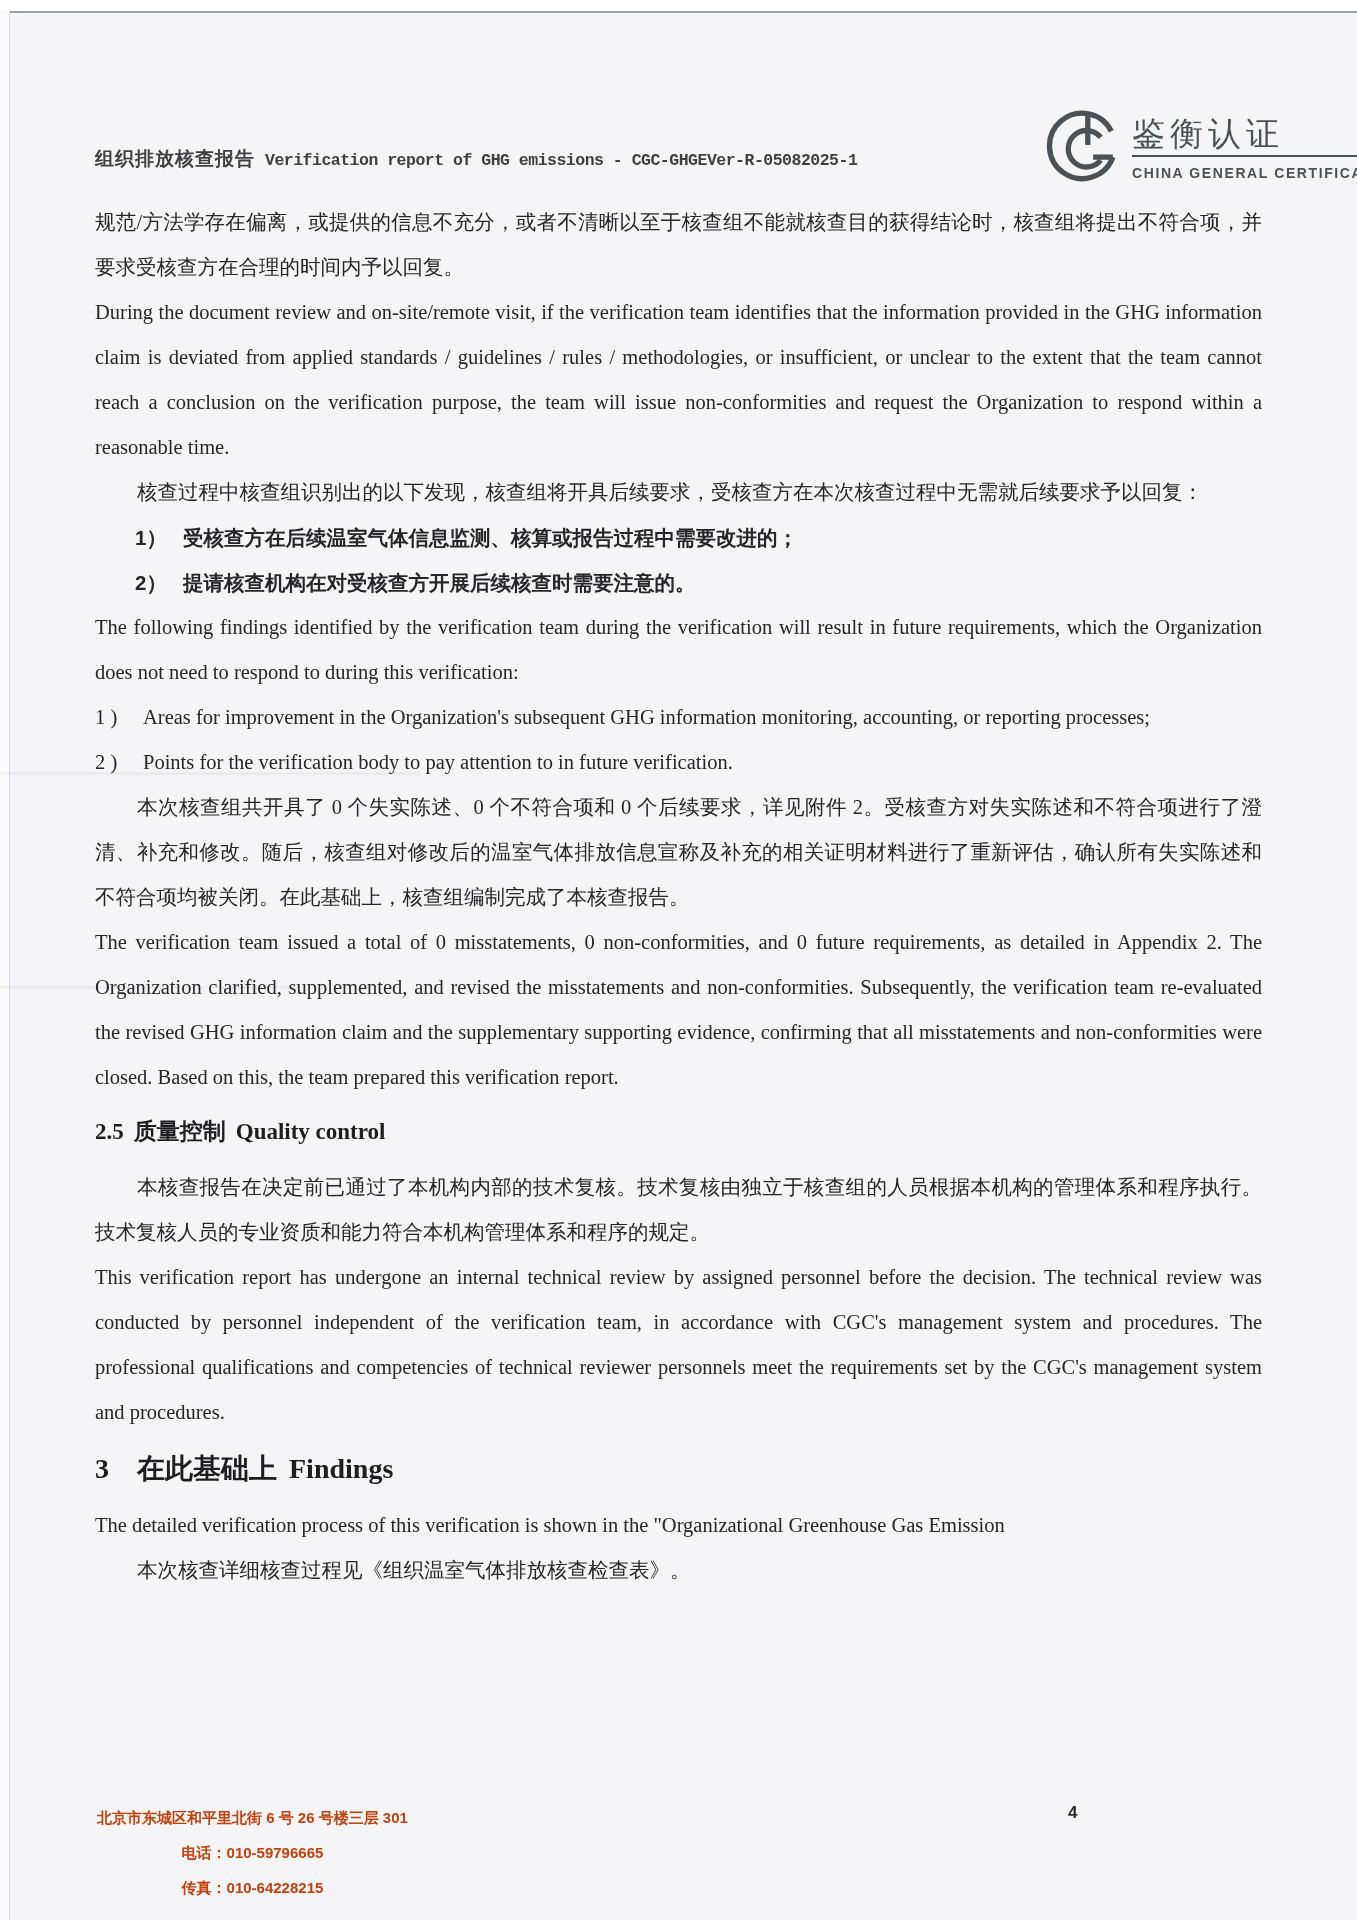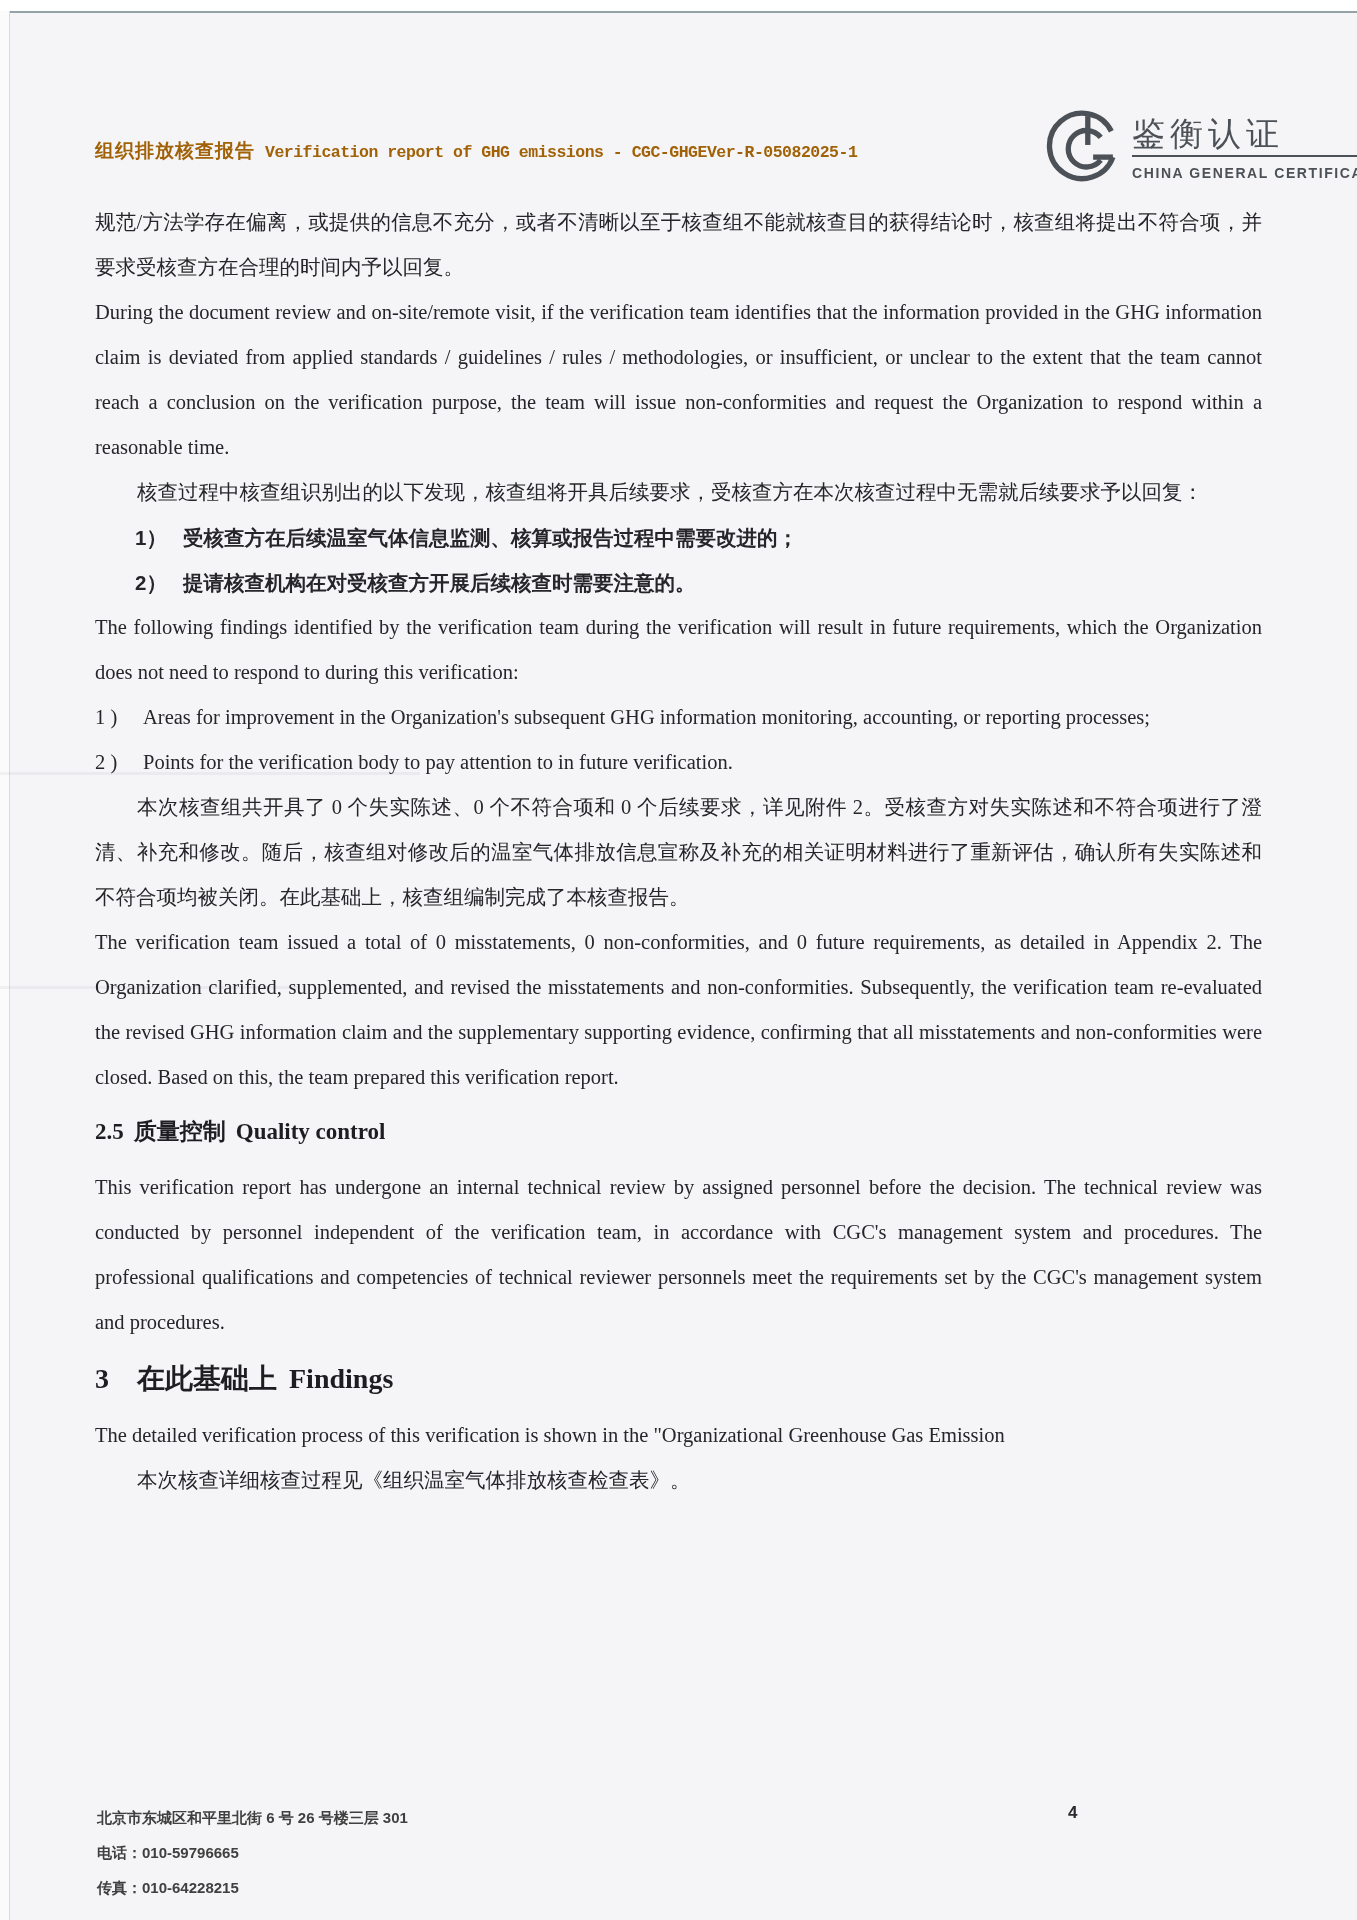--- a/index.html
+++ b/index.html
@@ -19,22 +19,22 @@
   .scan-left {
     position:absolute; top:11px; left:0; bottom:0; width:9px;
     background:#fbfbfc; border-right:1px solid #d9dadf;
   }
   .scan-streak { position:absolute; height:3px; background:rgba(150,150,165,0.10); }
   .streak-1 { left:0; width:420px; top:772px; }
   .streak-2 { left:0; width:300px; top:986px; }
 
   
   .doc-header {
-    position:absolute; left:95px; top:138px; white-space:nowrap;
-    color:#a16207;
+    position:absolute; left:95px; top:146px; white-space:nowrap;
+    color:#404040;
   }
   .hdr-zh {
     font-family:"Liberation Sans", sans-serif;
     font-weight:bold; font-size:19px; letter-spacing:1px;
   }
   .hdr-en {
     font-family:"Liberation Mono", monospace;
     font-weight:bold; font-size:16.5px; margin-left:6px; letter-spacing:-0.5px;
   }
   
@@ -76,21 +76,21 @@
   .h25 .h-num { margin-right:10px; }
   .h25 .h-en { margin-left:10px; }
   .h3 { font-size:28px; line-height:40px; margin:14px 0 14px; }
   .h3 .h-num { margin-right:28px; }
   .h3 .h-en { margin-left:12px; }
 
   
   .footer {
     position:absolute; left:97px; top:1800px;
     font-family:"Liberation Sans", sans-serif;
-    font-weight:600; font-size:15px; line-height:35px; color:#404040;
+    font-weight:600; font-size:15px; line-height:35px; color:#c2410c;text-align:center;
   }
   .page-number {
     position:absolute; left:1068px; top:1803px;
     font-family:"Liberation Sans", sans-serif;
     font-weight:600; font-size:17px; color:#2c2c30;
   }
 </style>
 </head>
 <body>
 
@@ -138,20 +138,21 @@
         <span class="marker">1 )</span>
         <span class="li-text">Areas for improvement in the Organization's subsequent GHG information monitoring, accounting, or reporting processes;</span>
       </div>
       <div class="li en">
         <span class="marker">2 )</span>
         <span class="li-text">Points for the verification body to pay attention to in future verification.</span>
       </div>
       <p class="p zh indent">本次核查组共开具了 0 个失实陈述、0 个不符合项和 0 个后续要求，详见附件 2。受核查方对失实陈述和不符合项进行了澄清、补充和修改。随后，核查组对修改后的温室气体排放信息宣称及补充的相关证明材料进行了重新评估，确认所有失实陈述和不符合项均被关闭。在此基础上，核查组编制完成了本核查报告。</p>
       <p class="p en">The verification team issued a total of 0 misstatements, 0 non-conformities, and 0 future requirements, as detailed in Appendix 2.  The Organization clarified, supplemented, and revised the misstatements and non-conformities. Subsequently, the verification team re-evaluated the revised GHG information claim and the supplementary supporting evidence, confirming that all misstatements and non-conformities were closed.  Based on this, the team prepared this verification report.</p>
       <div class="heading h25"><span class="h-num">2.5</span><span class="h-zh">质量控制</span><span class="h-en">Quality control</span></div>
+      <p class="p zh indent">本核查报告在决定前已通过了本机构内部的技术复核。技术复核由独立于核查组的人员根据本机构的管理体系和程序执行。技术复核人员的专业资质和能力符合本机构管理体系和程序的规定。</p>
       <p class="p en">This verification report has undergone an internal technical review by assigned personnel before the decision.  The technical review was conducted by personnel independent of the verification team, in accordance with CGC's management system and procedures.  The professional qualifications and competencies of technical reviewer personnels meet the requirements set by the CGC's management system and procedures.</p>
       <div class="heading h3"><span class="h-num">3</span><span class="h-zh">在此基础上</span><span class="h-en">Findings</span></div>
       <p class="p en">The detailed verification process of this verification is shown in the "Organizational Greenhouse Gas Emission</p>
       <p class="p zh indent">本次核查详细核查过程见《组织温室气体排放核查检查表》。</p>
     </main>
 
   <footer class="footer">
     <div>北京市东城区和平里北街 6 号 26 号楼三层 301</div>
     <div>电话：010-59796665</div>
     <div>传真：010-64228215</div>

